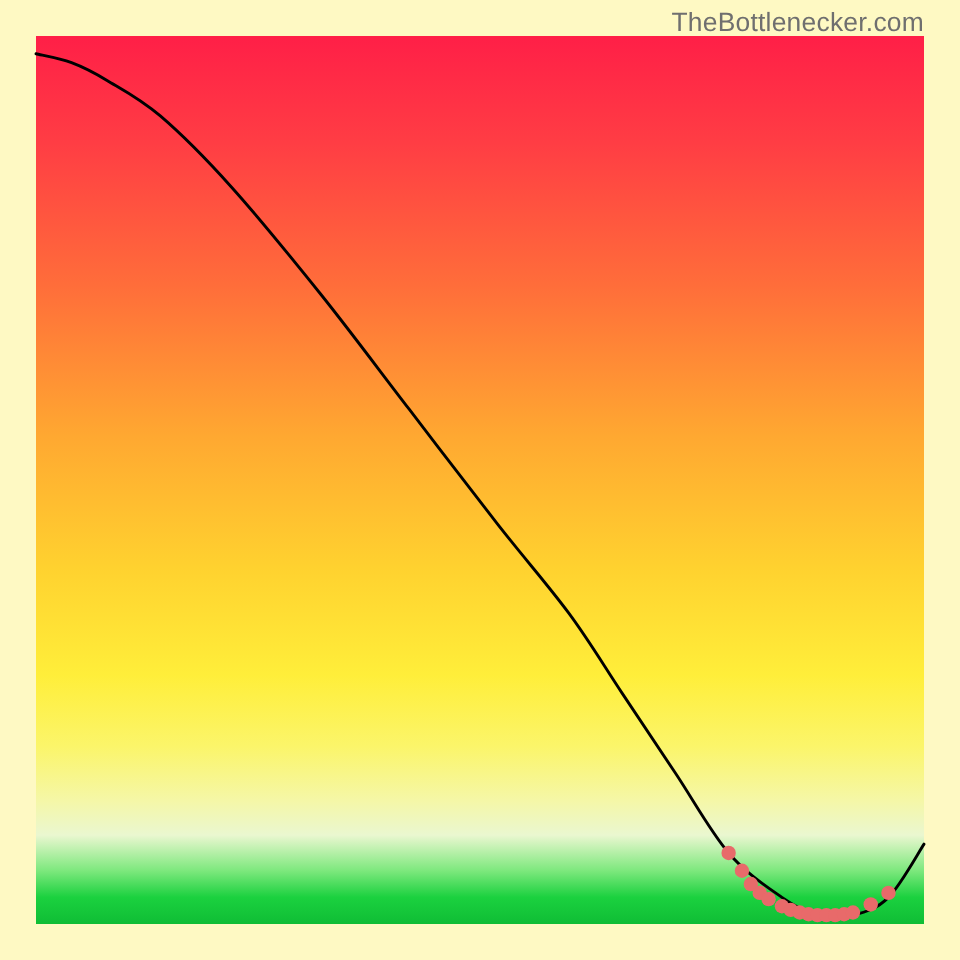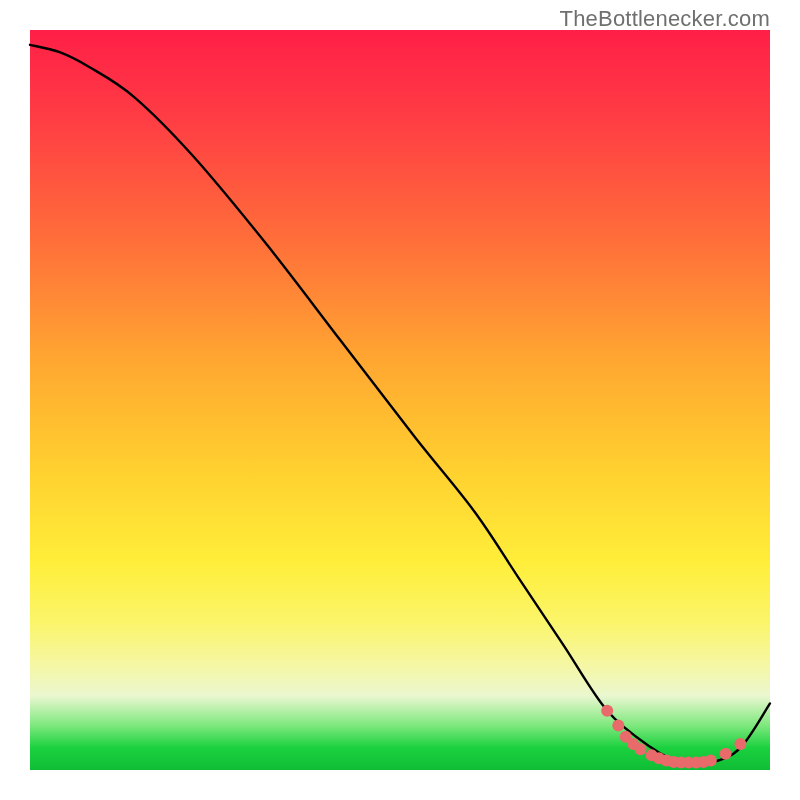--- a/index.html
+++ b/index.html
@@ -8,21 +8,21 @@
     width: 800px;
     height: 800px;
     background: #000;
     overflow: hidden;
     font-family: Arial, Helvetica, sans-serif;
   }
   .frame {
     position: relative;
     width: 800px;
     height: 800px;
-    background: #ffffff;
+    background: #fef9c3;
   }
   .plot-area {
     position: absolute;
     left: 30px;
     top: 30px;
     width: 740px;
     height: 740px;
     
     background: linear-gradient(
       to bottom,

